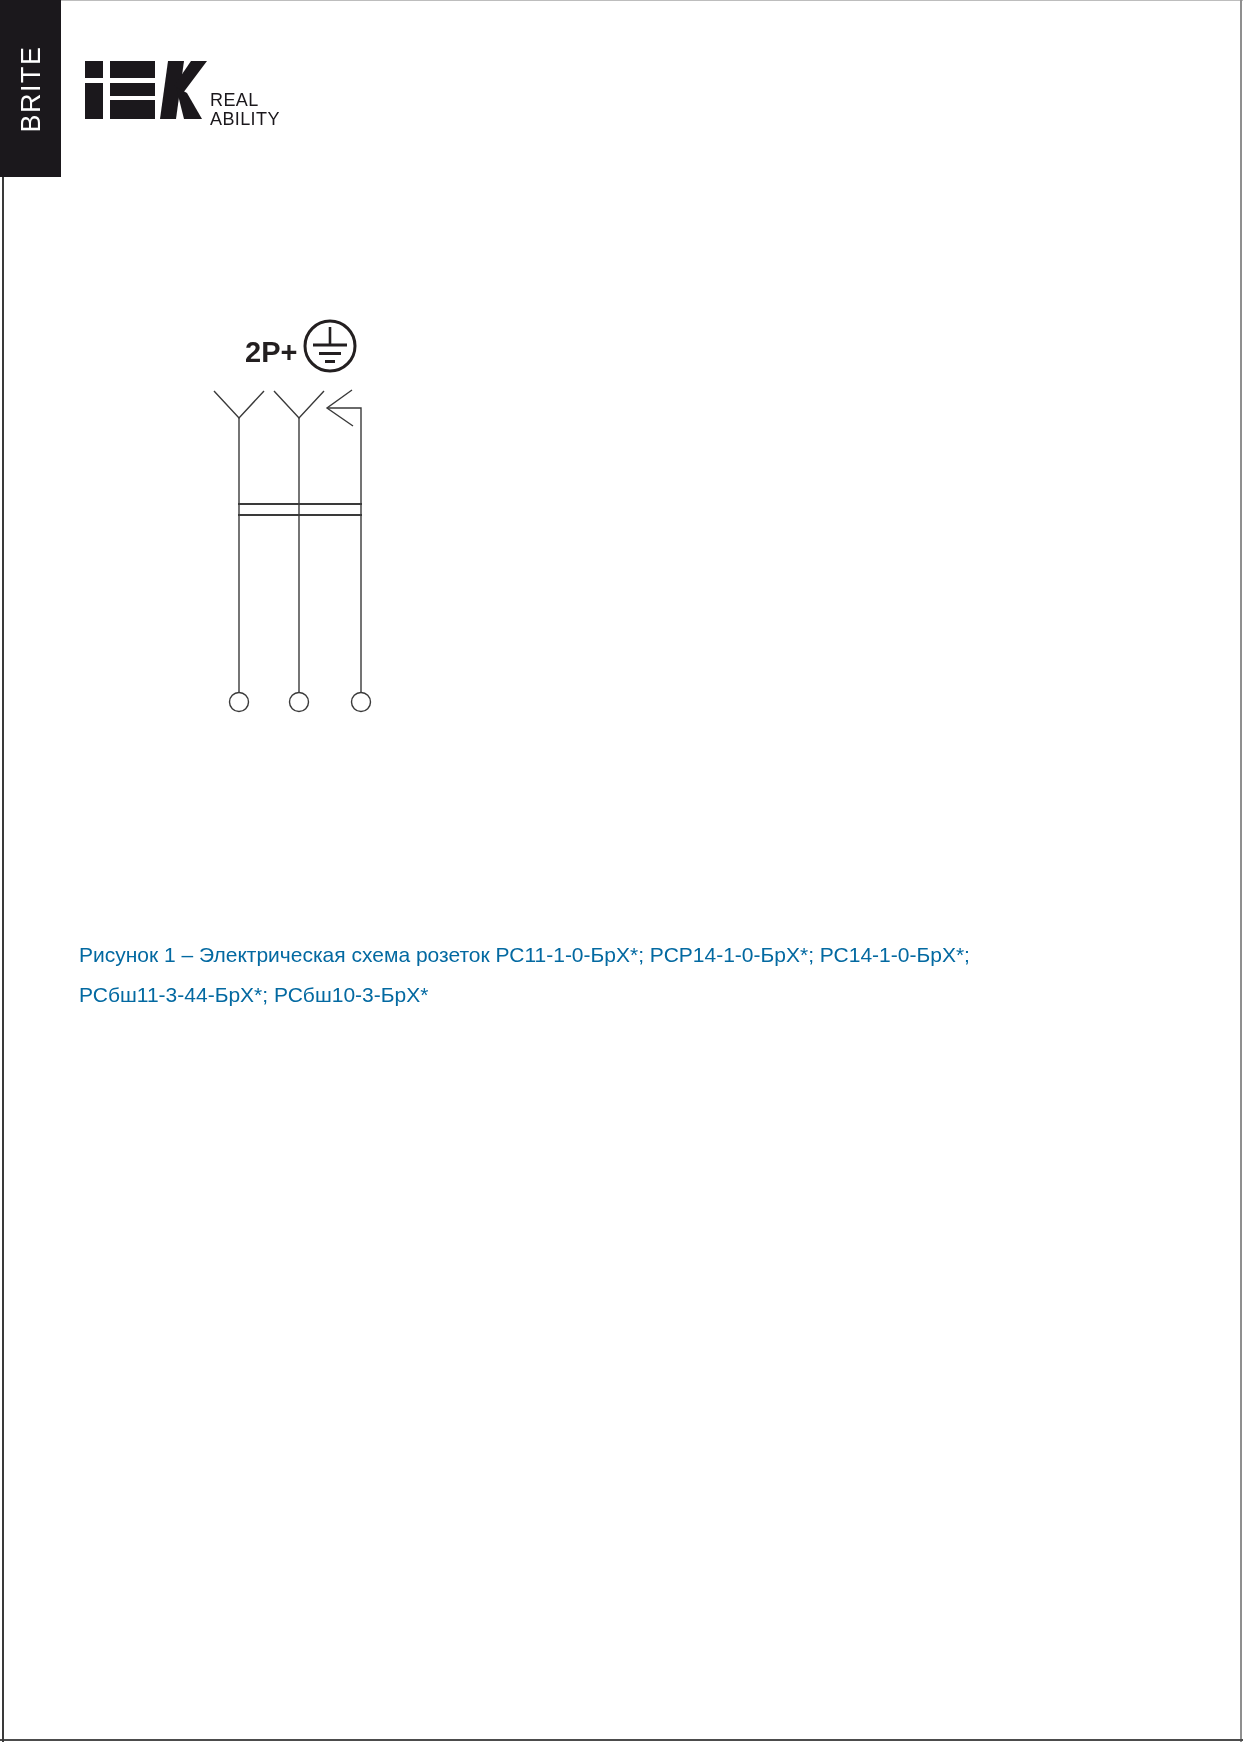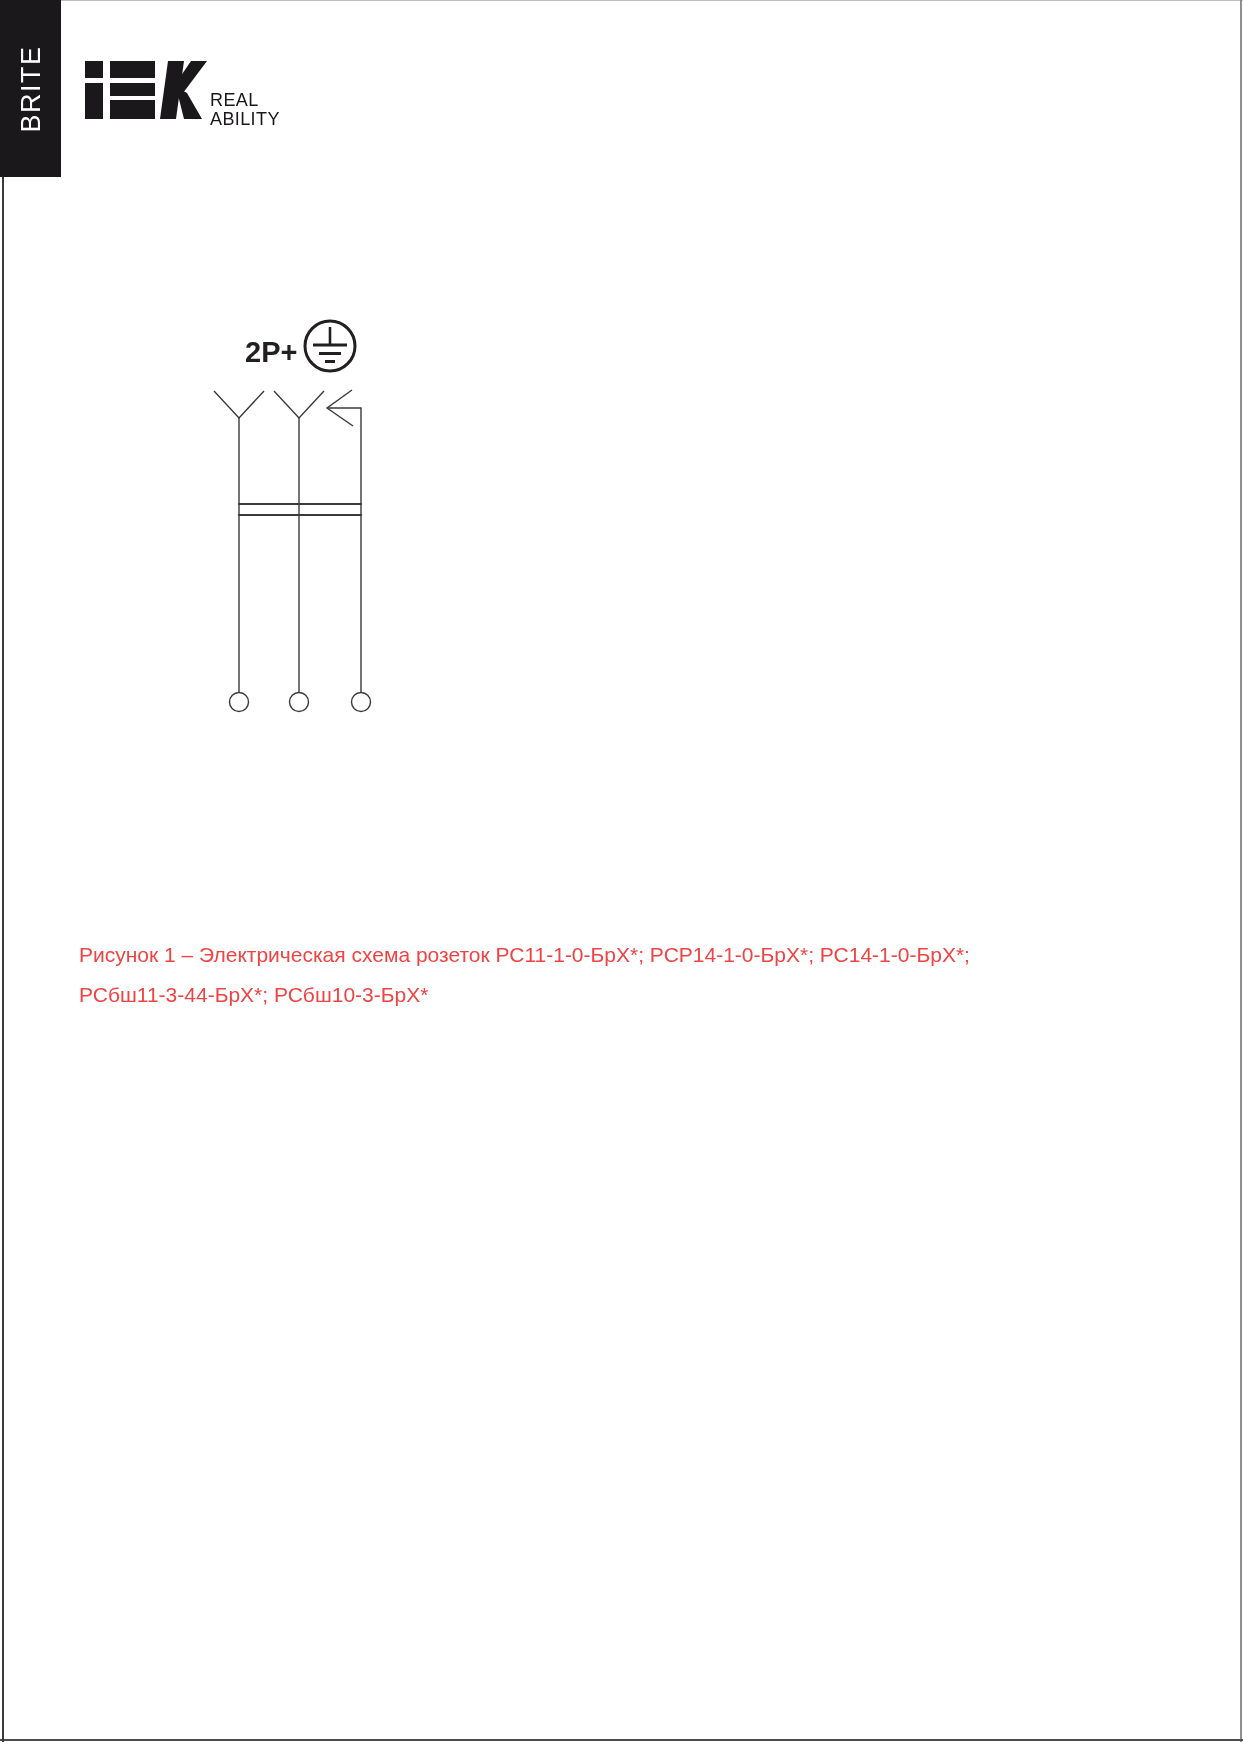--- a/index.html
+++ b/index.html
@@ -67,21 +67,21 @@
   .schematic .wire { stroke: #3a3a3a; stroke-width: 1.4; fill: none; }
   .schematic .bus  { stroke: #3a3a3a; stroke-width: 1.8; fill: none; }
   .schematic .terminal { stroke: #3a3a3a; stroke-width: 1.4; fill: #ffffff; }
   .schematic .earth { stroke: #231f20; fill: none; }
 
   
   .caption {
     position: absolute;
     left: 79px; top: 935px;
     width: 1110px;
-    color: #ef4444;
+    color: #0369a1;
     font-size: 21px;
     line-height: 40px;
     white-space: nowrap;
   }
 </style>
 </head>
 <body>
 
 <div class="page">
 

